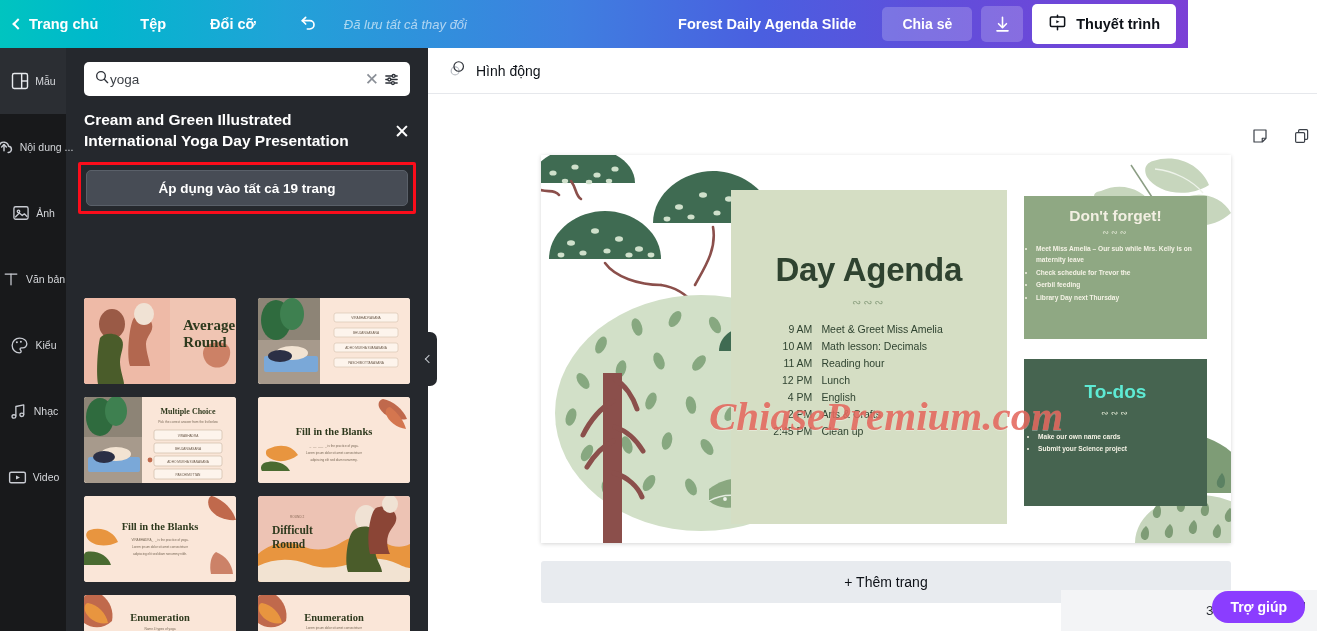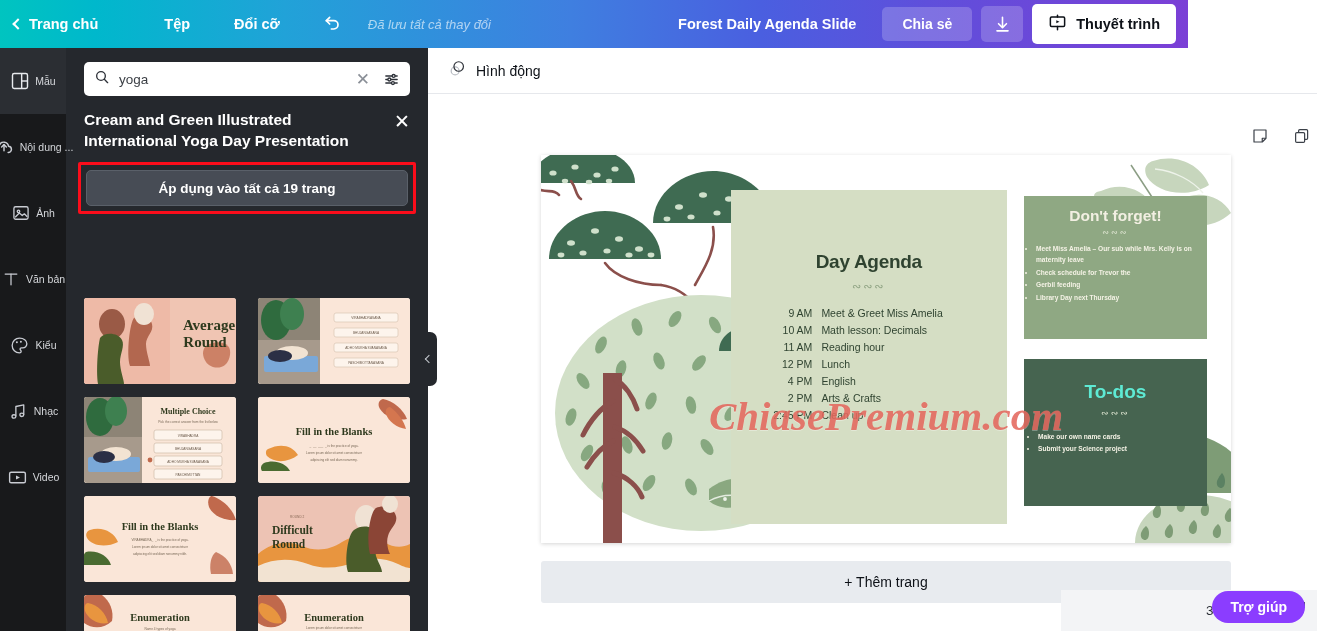--- a/index.html
+++ b/index.html
@@ -13,21 +13,21 @@
 
   
   .topbar {
     position: absolute; left: 0; top: 0; width: 1188px; height: 48px;
     background: linear-gradient(90deg, #00c4c0 0%, #00b8cc 8%, #21a2d8 24%, #3f7fe0 48%, #4a5fe0 64%, #5f4fdb 78%, #7b3fd6 100%);
     display: flex; align-items: center; z-index: 40;
   }
   .tb-home { display:flex; align-items:center; gap:7px; margin-left:14px; color:#fff; font-weight:bold; font-size:14.5px; cursor:pointer; }
   .tb-chev { display:inline-block; width:8px; height:8px; border-left:2px solid #fff; border-bottom:2px solid #fff; transform: rotate(45deg); margin-bottom:1px; }
   .tb-item { color:#fff; font-weight:bold; font-size:14.5px; cursor:pointer; }
-  .tb-file { margin-left: 66px; }
+  .tb-file { margin-left: 42px; }
   .tb-size { margin-left: 44px; }
   .tb-undo { margin-left: 40px; width:26px; height:26px; display:flex; align-items:center; justify-content:center; cursor:pointer; }
   .tb-saved { margin-left: 22px; color: rgba(255,255,255,.62); font-size:13px; font-style: italic; }
   .tb-spacer { flex: 1; }
   .tb-title { color:#fff; font-weight:bold; font-size:14.5px; cursor:pointer; }
   .tb-share {
     margin-left: 26px; background: rgba(255,255,255,.20); color:#fff; font-weight:bold;
     font-size:14px; border-radius:5px; padding: 9px 20px; cursor:pointer; border:none;
   }
   .tb-dl {
@@ -53,30 +53,30 @@
   .rail-ico { height:22px; display:flex; align-items:center; justify-content:center; }
 
   
   .panel {
     position:absolute; left:66px; top:48px; width:362px; height:583px;
     background:#25282d; z-index:25; overflow:hidden;
   }
   .searchwrap { padding: 14px 18px 0 18px; }
   .searchbar {
     height:34px; background:#fff; border-radius:5px; display:flex; align-items:center;
-    padding: 0 10px; gap:9px;
+    padding: 0 10px; 
   }
   .search-input {
     flex:1; border:none; outline:none; font-size:13.5px; color:#3b3f45;
     font-family:"Liberation Sans", sans-serif; background:transparent;
   }
   .sp-x { color:#8a8f97; font-size:17px; cursor:pointer; line-height:1; padding: 0 4px; }
   .sp-tune { cursor:pointer; display:flex; align-items:center; }
 
-  .panel-head { padding: 14px 18px 0 18px; display:flex; align-items:flex-start; gap:23px; }
+  .panel-head { padding: 14px 18px 0 18px; display:flex; align-items:center; gap:23px; }
   .panel-title { color:#fff; font-weight:bold; font-size:15.5px; line-height:1.33; flex:1; }
   .panel-close { color:#fff; font-size:19px; line-height:1; cursor:pointer; margin-top:2px; }
 
   .apply-outer {
     margin: 11px 12px 0 12px; border: 3px solid #fc0d1b; border-radius:2px; padding: 5px;
   }
   .apply-btn {
     width:100%; height:36px; background:#474c55; border:1px solid #5a6069; border-radius:5px;
     color:#fff; font-weight:bold; font-size:13.5px; cursor:pointer;
     font-family:"Liberation Sans", sans-serif;
@@ -143,21 +143,21 @@
     position:absolute; right:12px; bottom:8px; background:#8b3dff; color:#fff; font-weight:bold;
     font-size:14px; border-radius:18px; padding: 8px 18px; cursor:pointer; z-index:12;
   }
 
   
   .agenda-card {
     position:absolute; left:27.5%; top:9%; width:40%; height:86%;
     background:#d5dec4;
   }
   .agenda-title {
-    text-align:center; color:#2f4330; font-weight:bold; font-size:19px;
+    text-align:center; color:#2f4330; font-weight:bold; font-size:33px;
     margin-top:22%; letter-spacing:-.3px;
   }
   .squiggle { text-align:center; margin-top:7px; color:#8fa383; font-size:11px; letter-spacing:2px; }
   .agenda-list { margin-top:12px; padding-left:14%; font-size:10.5px; color:#2f4330; line-height:1.62; }
   .agenda-row { display:flex; }
   .ag-time { width:52px; text-align:right; padding-right:9px; flex:none; }
 
   .card-green-light {
     position:absolute; left:70%; top:10.5%; width:26.5%; height:37%;
     background:#8fa883;

